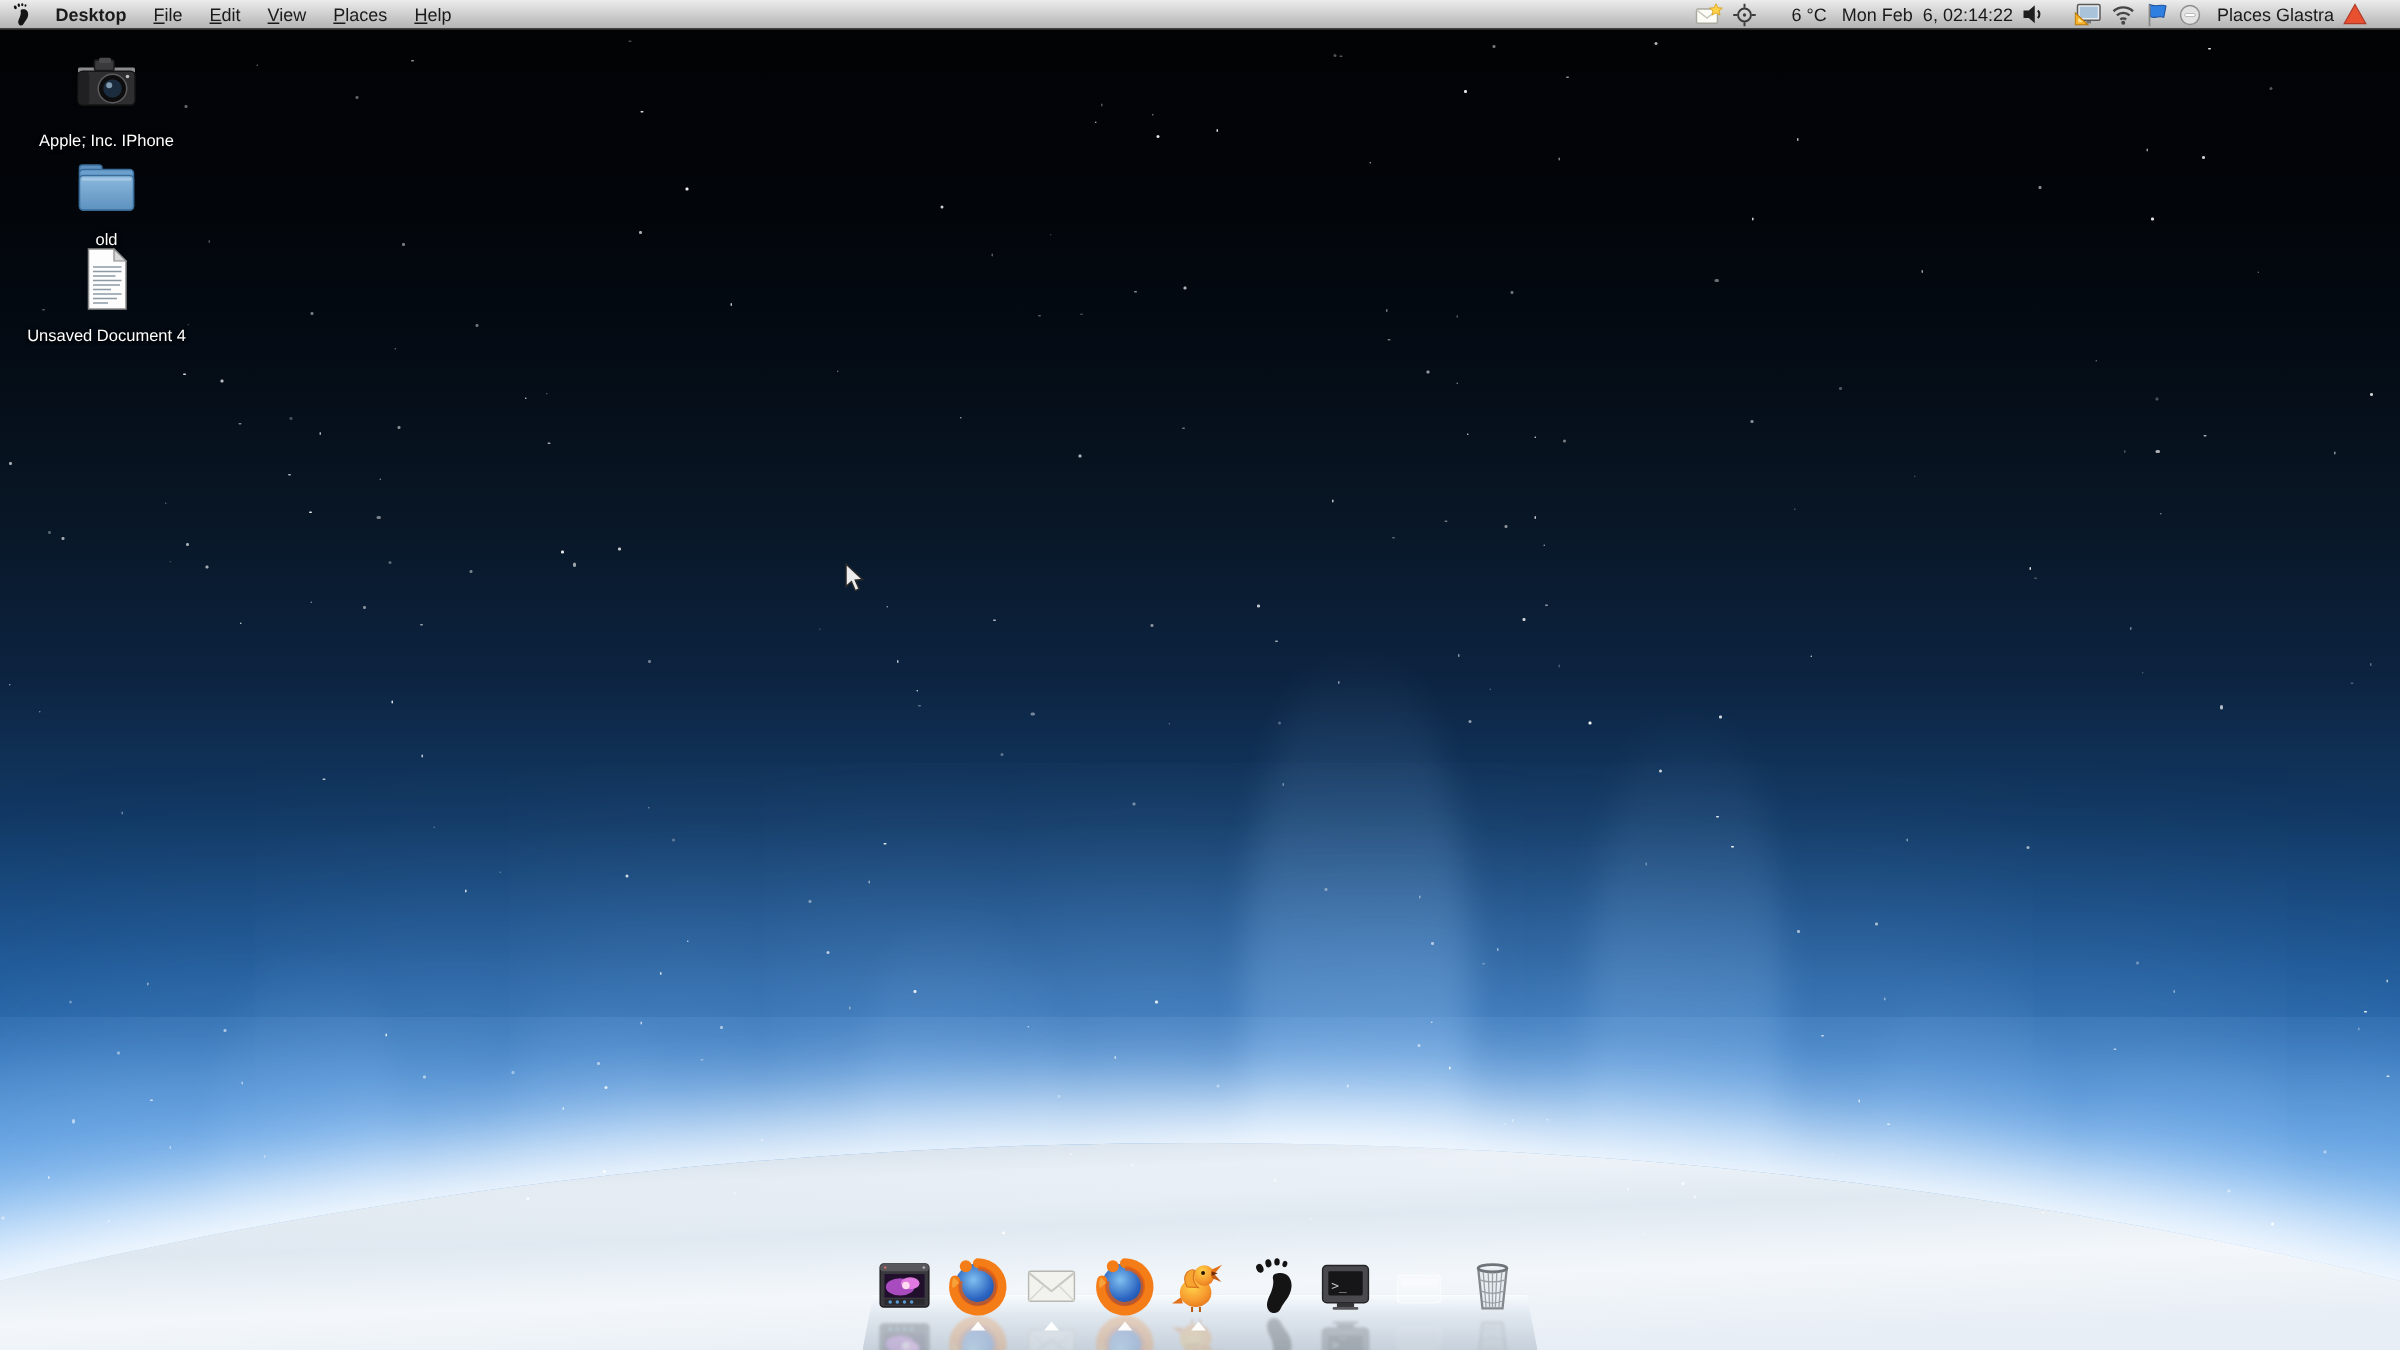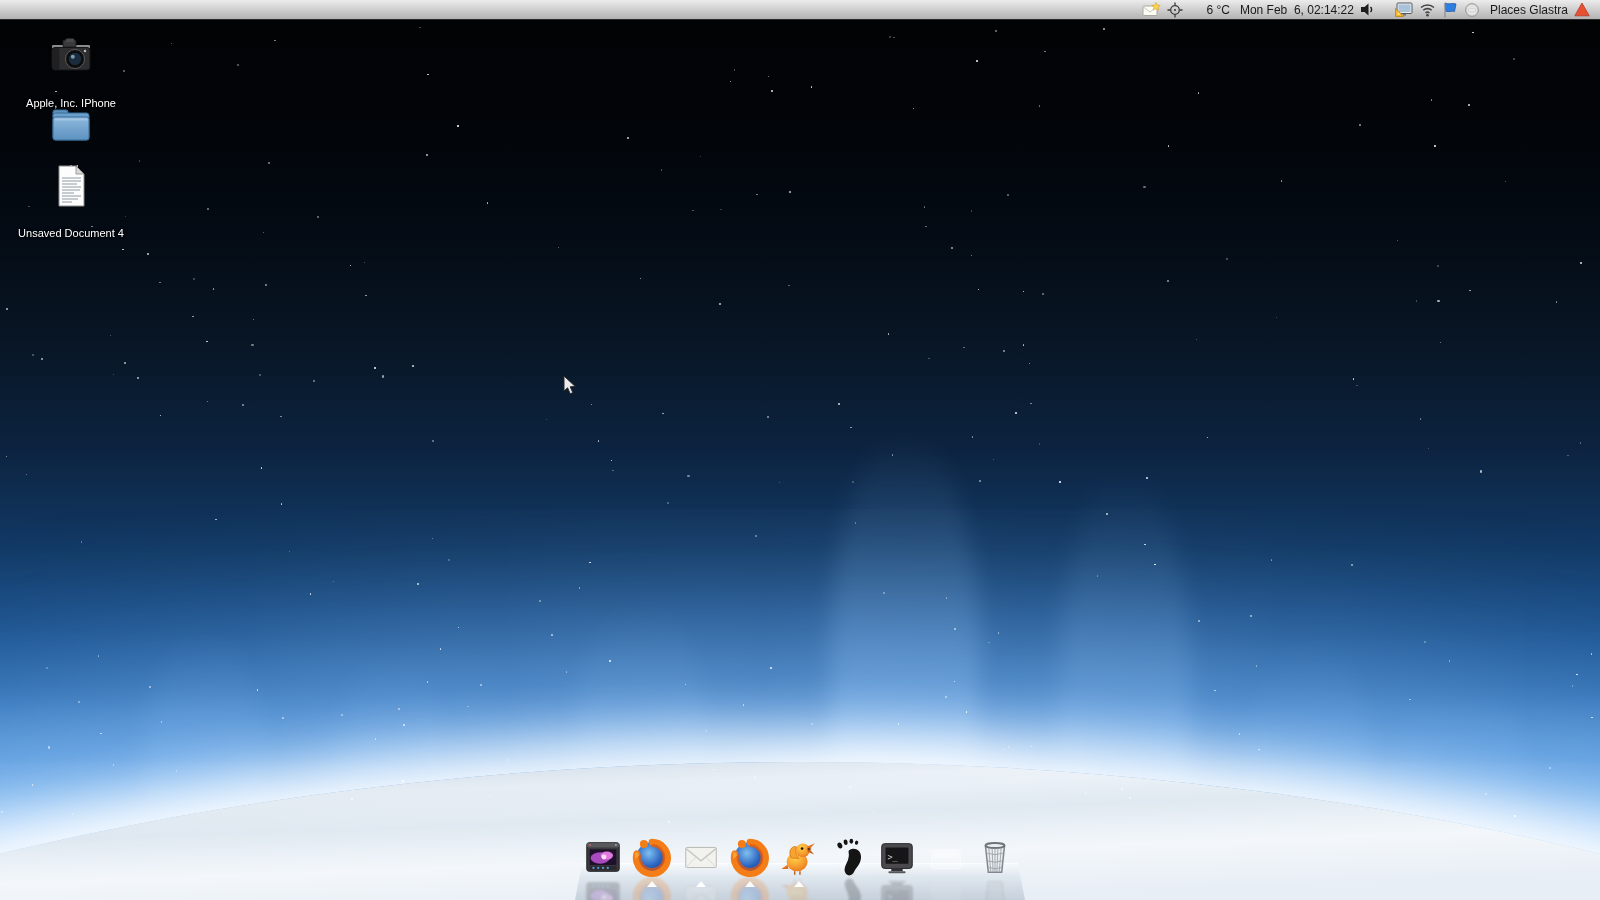--- a/index.html
+++ b/index.html
@@ -49,28 +49,28 @@
     background:linear-gradient(180deg,#ececec 0%,#d2d2d2 45%,#b3b3b3 100%);
     border-bottom:1px solid #2a2a2a;display:flex;align-items:center;
     font-size:12px;color:#1a1a1a;z-index:50;}
   .panel-left{display:flex;align-items:center;height:100%;padding-left:3px;}
   .panel-logo{width:17px;height:17px;margin:0 6px 0 2px;display:flex;align-items:center;}
   .menu-item{padding:0 9px;height:100%;display:flex;align-items:center;cursor:default;}
   .menu-item span{display:inline-block;}
   .menu-item.bold span{font-weight:bold;}
   .menu-item.mnemonic span::first-letter{text-decoration:underline;}
   .panel-right{position:absolute;right:0;top:0;height:19px;display:flex;
-    align-items:center;padding-right:10px;}
+    align-items:center;padding-right:22px;}
   .tray-ic{display:flex;align-items:center;margin-left:6px;height:19px;}
   .tray-text{margin-left:4px;white-space:pre;}
   .tray-gap{width:14px;}
 
   
   .desk-icon{position:absolute;left:12px;width:118px;text-align:center;cursor:default;}
-  .desk-icon .dlabel{display:block;margin-top:15px;font-size:11px;color:#fff;
+  .desk-icon .dlabel{display:block;margin-top:5px;font-size:11px;color:#fff;
     text-shadow:0 1px 2px rgba(0,0,0,.95), 0 0 3px rgba(0,0,0,.8);}
   .di-1{top:32px;} .di-2{top:104px;} .di-3{top:164px;}
 
   
   .dock{position:absolute;left:50%;transform:translateX(-50%);bottom:0;
     width:450px;height:70px;z-index:40;}
   .dock-shelf{position:absolute;bottom:0;left:0;width:450px;height:36px;
     background:linear-gradient(180deg, rgba(246,250,253,.95) 0%,
       rgba(222,230,238,.9) 35%, rgba(192,203,214,.85) 100%);
     border-top:1px solid rgba(255,255,255,.95);
@@ -376,20 +376,45 @@
       <div class="star" style="left: 539.4px; top: 600.2px; height: 1.6px; width: 1.6px; opacity: 0.43;"></div>
       <div class="star" style="left: 1424.2px; top: 641px; height: 1.6px; width: 1.6px; opacity: 0.32;"></div>
       <div class="star" style="left: 374.6px; top: 738px; height: 1.6px; width: 1.6px; opacity: 0.64;"></div>
       <div class="star" style="left: 992.7px; top: 458.5px; height: 1.6px; width: 1.6px; opacity: 0.32;"></div>
       <div class="star" style="left: 1275.8px; top: 316.9px; height: 1.6px; width: 1.6px; opacity: 0.29;"></div>
       <div class="star" style="left: 1095.1px; top: 821.6px; height: 1.6px; width: 1.6px; opacity: 0.5;"></div>
     </div>
 </div>
 
 <div class="panel">
+  <div class="panel-left">
+    <span class="panel-logo">
+      <svg viewBox="0 0 44 44" width="17" height="17">
+          <use href="#sym-foot"></use>
+        </svg>
+    </span>
+    <div class="menu-item bold">
+      <span>Desktop</span>
+      </div>
+    <div class="menu-item mnemonic">
+      <span>File</span>
+      </div>
+    <div class="menu-item mnemonic">
+      <span>Edit</span>
+      </div>
+    <div class="menu-item mnemonic">
+      <span>View</span>
+      </div>
+    <div class="menu-item mnemonic">
+      <span>Places</span>
+      </div>
+    <div class="menu-item mnemonic">
+      <span>Help</span>
+      </div>
+  </div>
 
   <div class="panel-right">
     <span class="tray-ic">
       <svg width="19" height="16" viewBox="0 0 19 16">
         <rect x="1" y="4" width="14" height="9.5" rx="1" fill="#fdfdf8" stroke="#a9a9a0"></rect>
         <path d="M1,4.5 L8,10 L15,4.5" fill="none" stroke="#c6c6ba"></path>
         <polygon points="14,0.5 15.3,3.2 18.2,3.4 16,5.3 16.7,8.1 14,6.6 11.3,8.1 12,5.3 9.8,3.4 12.7,3.2" fill="#ffd24a" stroke="#d9a520" stroke-width=".6"></polygon>
       </svg>
       </span>
     <span class="tray-ic">

